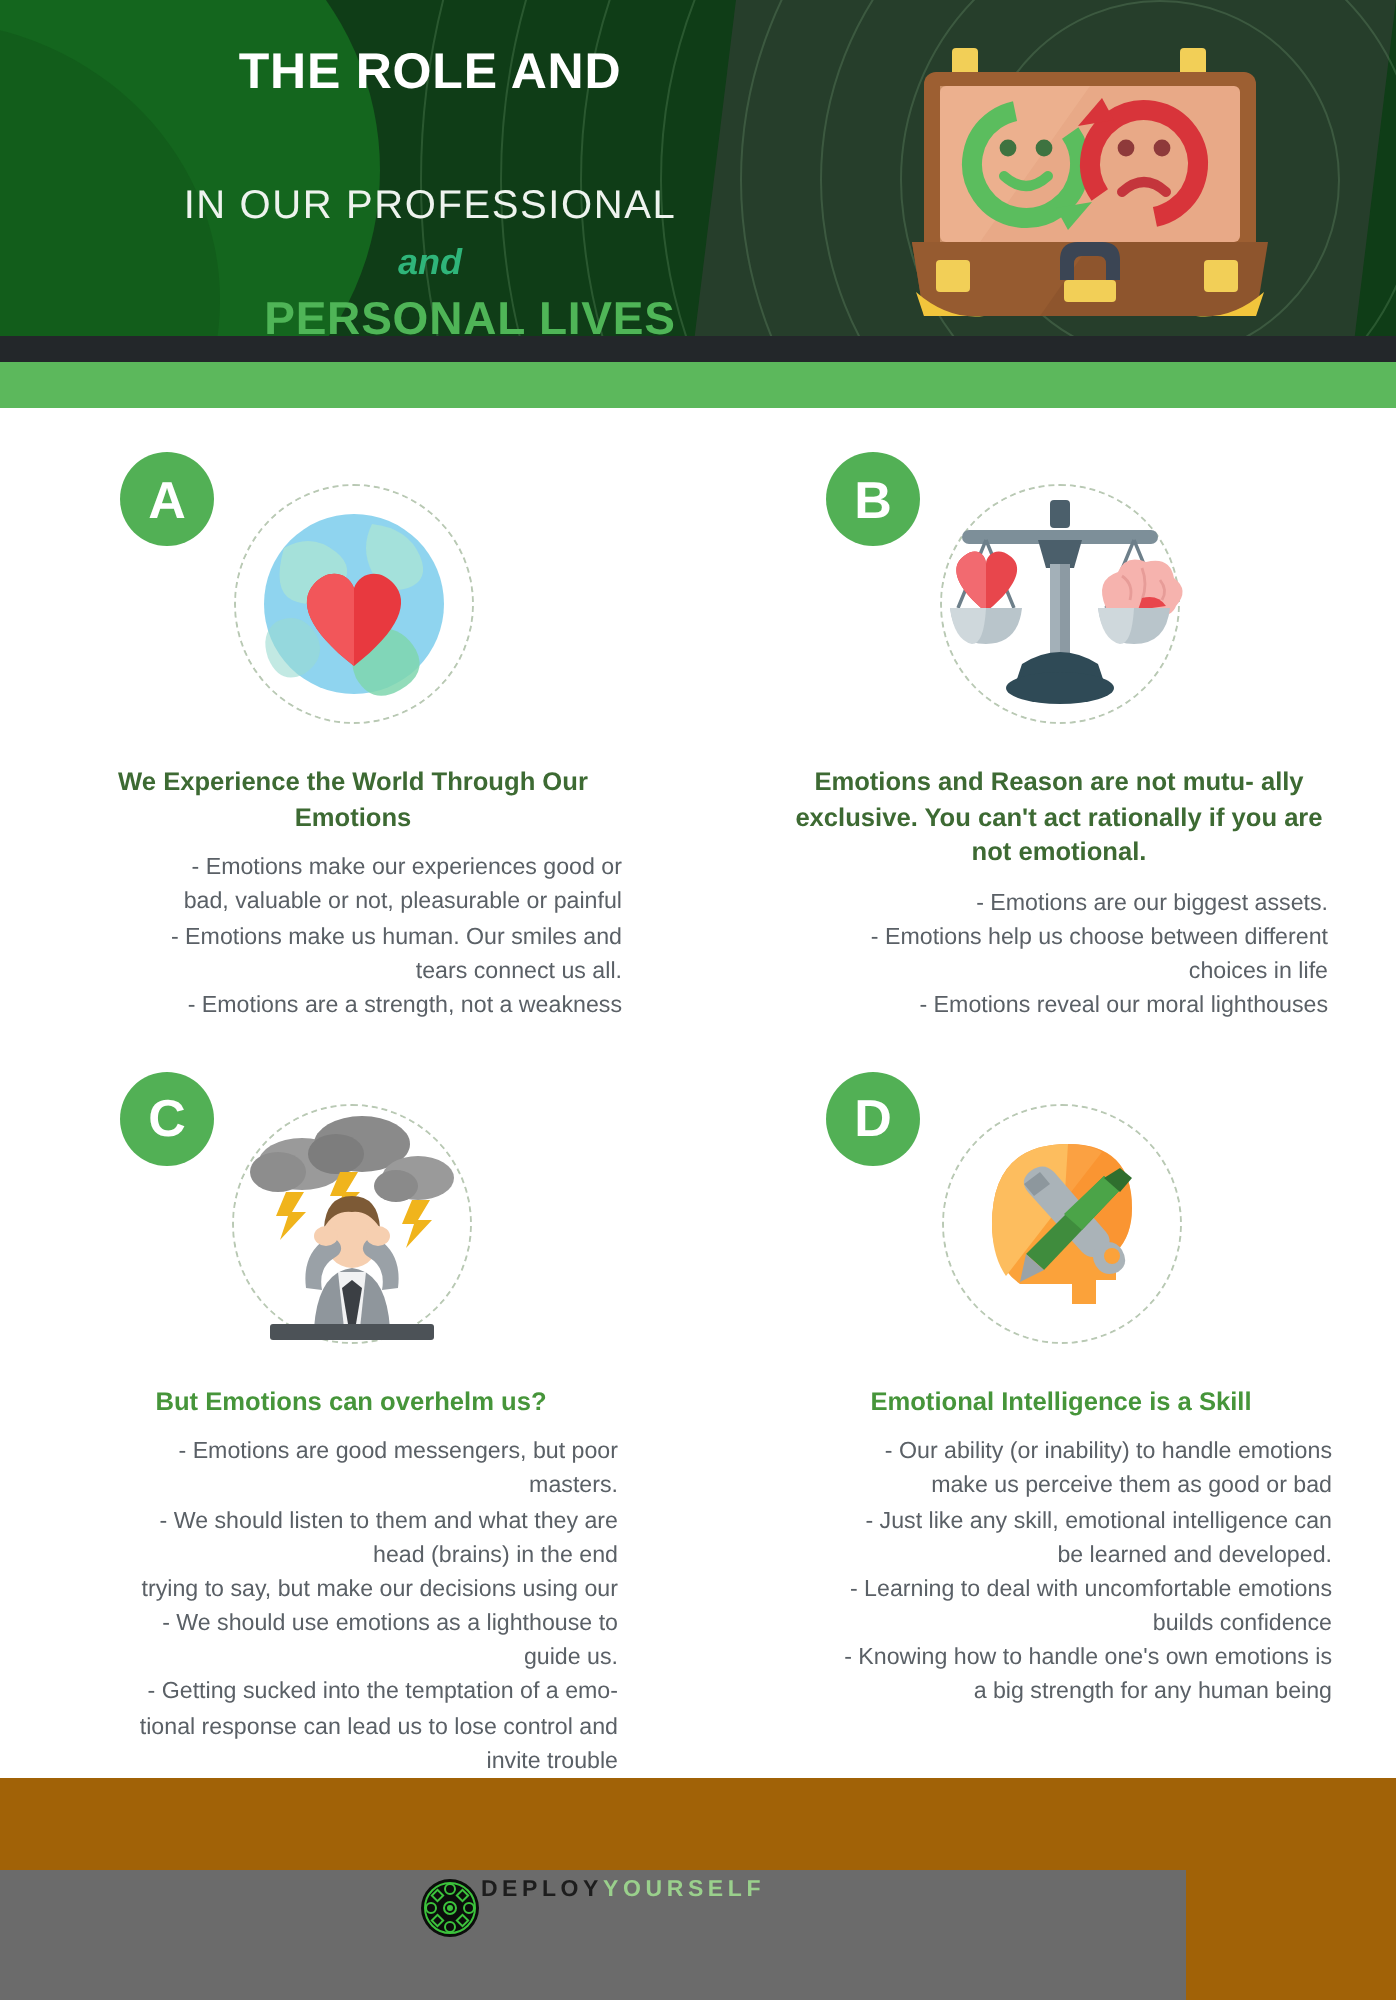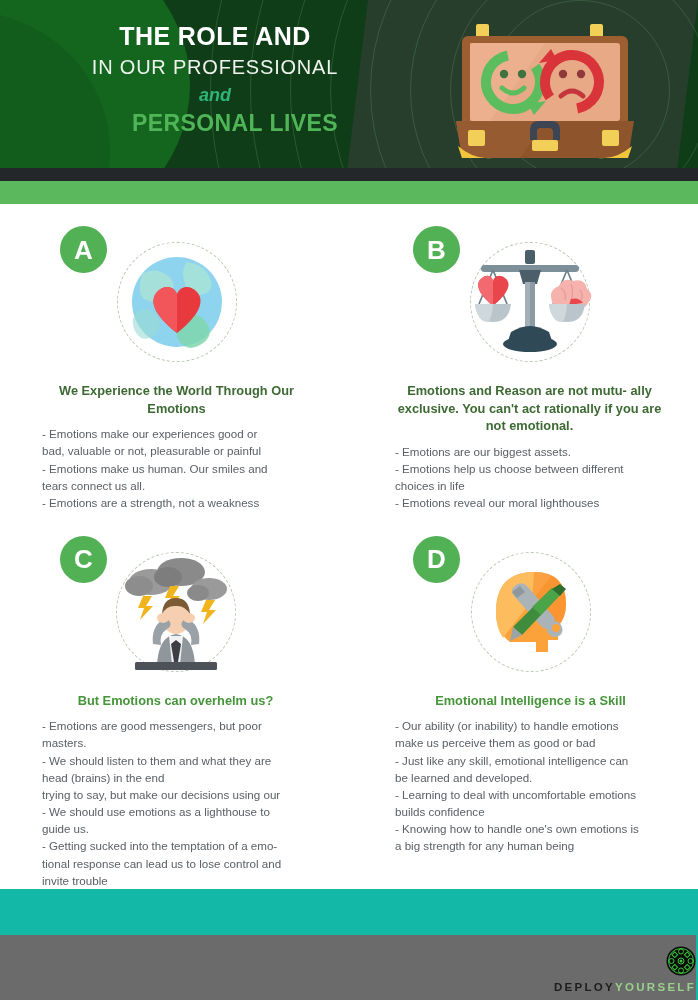--- a/index.html
+++ b/index.html
@@ -5,21 +5,21 @@
   * { box-sizing: border-box; margin: 0; padding: 0; }
   html, body {
     width: 698px; height: 1000px;
     background: #ffffff;
     font-family: "Liberation Sans", sans-serif;
     overflow: hidden;
   }
   #page {
     position: relative;
     width: 698px; height: 1000px;
-    background: #14b8a6;
+    background: #a16207;
     overflow: hidden;
   }
 
   
   .header {
     position: relative;
     width: 698px; height: 168px;
     background: #0f3d17;
     overflow: hidden;
   }
@@ -74,20 +74,21 @@
     letter-spacing: .4px;
     line-height: 1.28;
     white-space: nowrap;
   }
   .t-line3 {
     color: #eef3ee;
     font-weight: 400;
     font-size: 20px;
     letter-spacing: .8px;
     line-height: 1.5;
+    margin-top: 36px;
   }
   .t-and {
     color: #2fb57a;
     font-style: italic;
     font-weight: 600;
     font-size: 18px;
     line-height: 1.5;
   }
   .t-line4 {
     color: #4fb557;
@@ -164,41 +165,40 @@
     margin-top: 4px;
     margin-bottom: 8px;
   }
   .title-a, .title-b { color: #3d6a33; }
   .title-c, .title-d { color: #46953a; }
 
   .card-body {
     font-size: 11.6px;
     line-height: 1.48;
     color: #5a6066;
-    text-align: left;
+    text-align: right;
   }
   .card-body .ln { display: block; }
 
   
   .card-a { padding-left: 42px; padding-right: 38px; }
   .card-b { padding-left: 46px; padding-right: 34px; }
   .card-c { padding-left: 42px; padding-right: 40px; }
   .card-d { padding-left: 46px; padding-right: 32px; }
 
   .row-2 { margin-top: 24px; }
 
   
   .footer {
     position: absolute;
     left: 0; bottom: 0;
-    width: 696px; height: 65px;
+    width: 593px; height: 65px;
     background: #6b6b6b;
     display: flex;
-    flex-direction: column;
-    align-items: flex-end;
+    align-items: flex-start;
     justify-content: center;
     padding-top: 4px;
   }
   .footer-logo { margin-bottom: 5px; }
   .footer-word {
     font-size: 11.5px;
     font-weight: 700;
     letter-spacing: 2.3px;
     white-space: nowrap;
   }

